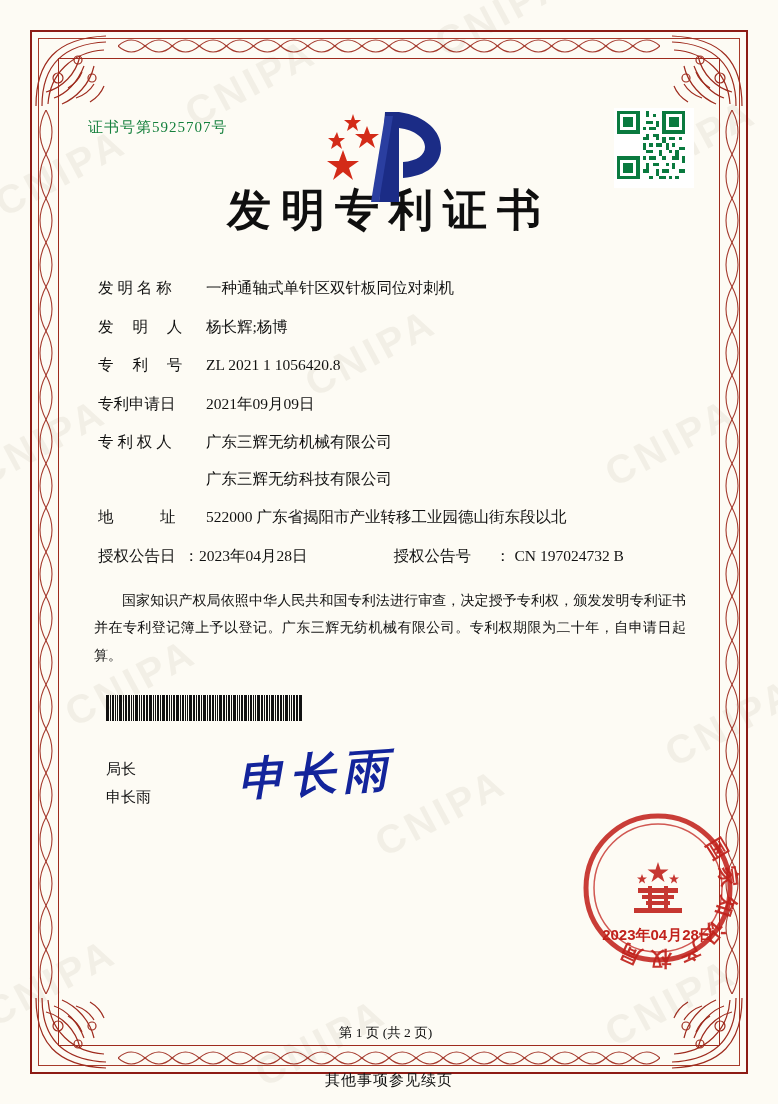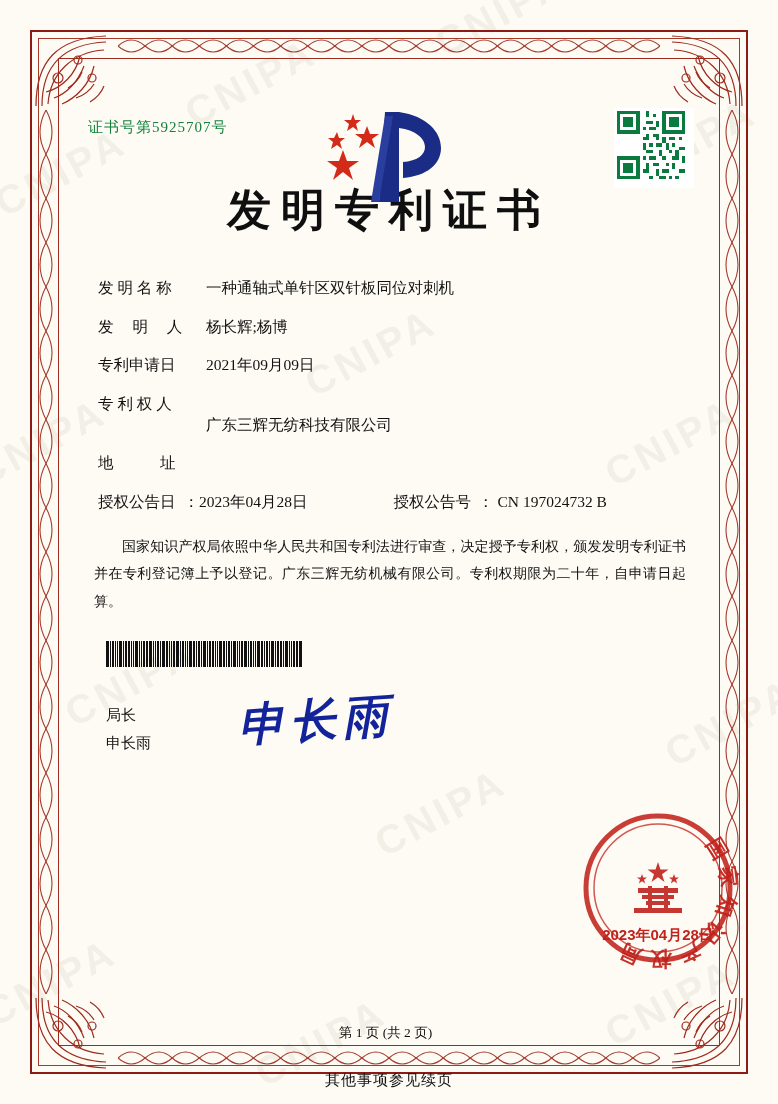--- a/index.html
+++ b/index.html
@@ -76,21 +76,21 @@
   }
 
   .fields{margin:40px 0 0 28px;font-size:15.5px;color:#111;line-height:1;}
   .row{display:flex;align-items:flex-start;margin-bottom:23px;}
   .lab{width:108px;flex:0 0 108px;letter-spacing:0px;white-space:nowrap;}
   .lab.sp{letter-spacing:7.5px;}
   .val{flex:1;}
   .val .line2{margin-top:21px;}
   .row.two{margin-bottom:23px;}
   .col-right{margin-left:86px;display:flex;}
-  .col-right .lab{width:auto;flex:0 0 auto;margin-right:7px;}
+  .col-right .lab{width:auto;flex:0 0 auto;margin-right:24px;}
 
   .paras{margin:24px 22px 0 24px;font-size:14px;line-height:1.95;color:#111;text-align:justify;}
   .paras p{margin:0 0 12px 0;text-indent:2em;}
 
   .barcode{margin:26px 0 0 36px;height:26px;display:flex;align-items:flex-end;gap:1px;}
   .barcode i{display:block;background:#111;height:100%;}
 
   .sign-block{margin:34px 0 0 36px;font-size:15px;line-height:1.9;color:#111;position:relative;}
   .sig-script{
     position:absolute;left:132px;top:-24px;
@@ -334,37 +334,47 @@
       </div>
     </div>
 
     <div class="row">
       <div class="lab sp">发 明 人</div>
       <div class="val">
         <div>杨长辉;杨博</div>
       </div>
     </div>
 
+    <div class="row">
+      <div class="lab sp">专 利 号</div>
+      <div class="val">
+        <div>ZL 2021 1 1056420.8</div>
+      </div>
+    </div>
 
     <div class="row">
       <div class="lab">专利申请日</div>
       <div class="val">
         <div>2021年09月09日</div>
       </div>
     </div>
 
     <div class="row">
       <div class="lab">专 利 权 人</div>
       <div class="val">
+        <div>广东三辉无纺机械有限公司</div>
         <div class="line2">广东三辉无纺科技有限公司</div>
       </div>
     </div>
 
     <div class="row">
       <div class="lab">地　　　址</div>
+      <div class="val">
+        <div>522000 广东省揭阳市产业转移工业园德山街东段以北</div>
+      </div>
     </div>
 
     <div class="row two">
       <div class="lab" style="width:auto;flex:0 0 auto;margin-right:8px;">授权公告日</div>
       <div style="flex:0 0 auto;">：</div>
       <div style="flex:0 0 auto;">2023年04月28日</div>
       <div class="col-right">
         <div class="lab">授权公告号</div>
         <div style="margin-right:4px;">：</div>
         <div>CN 197024732 B</div>

